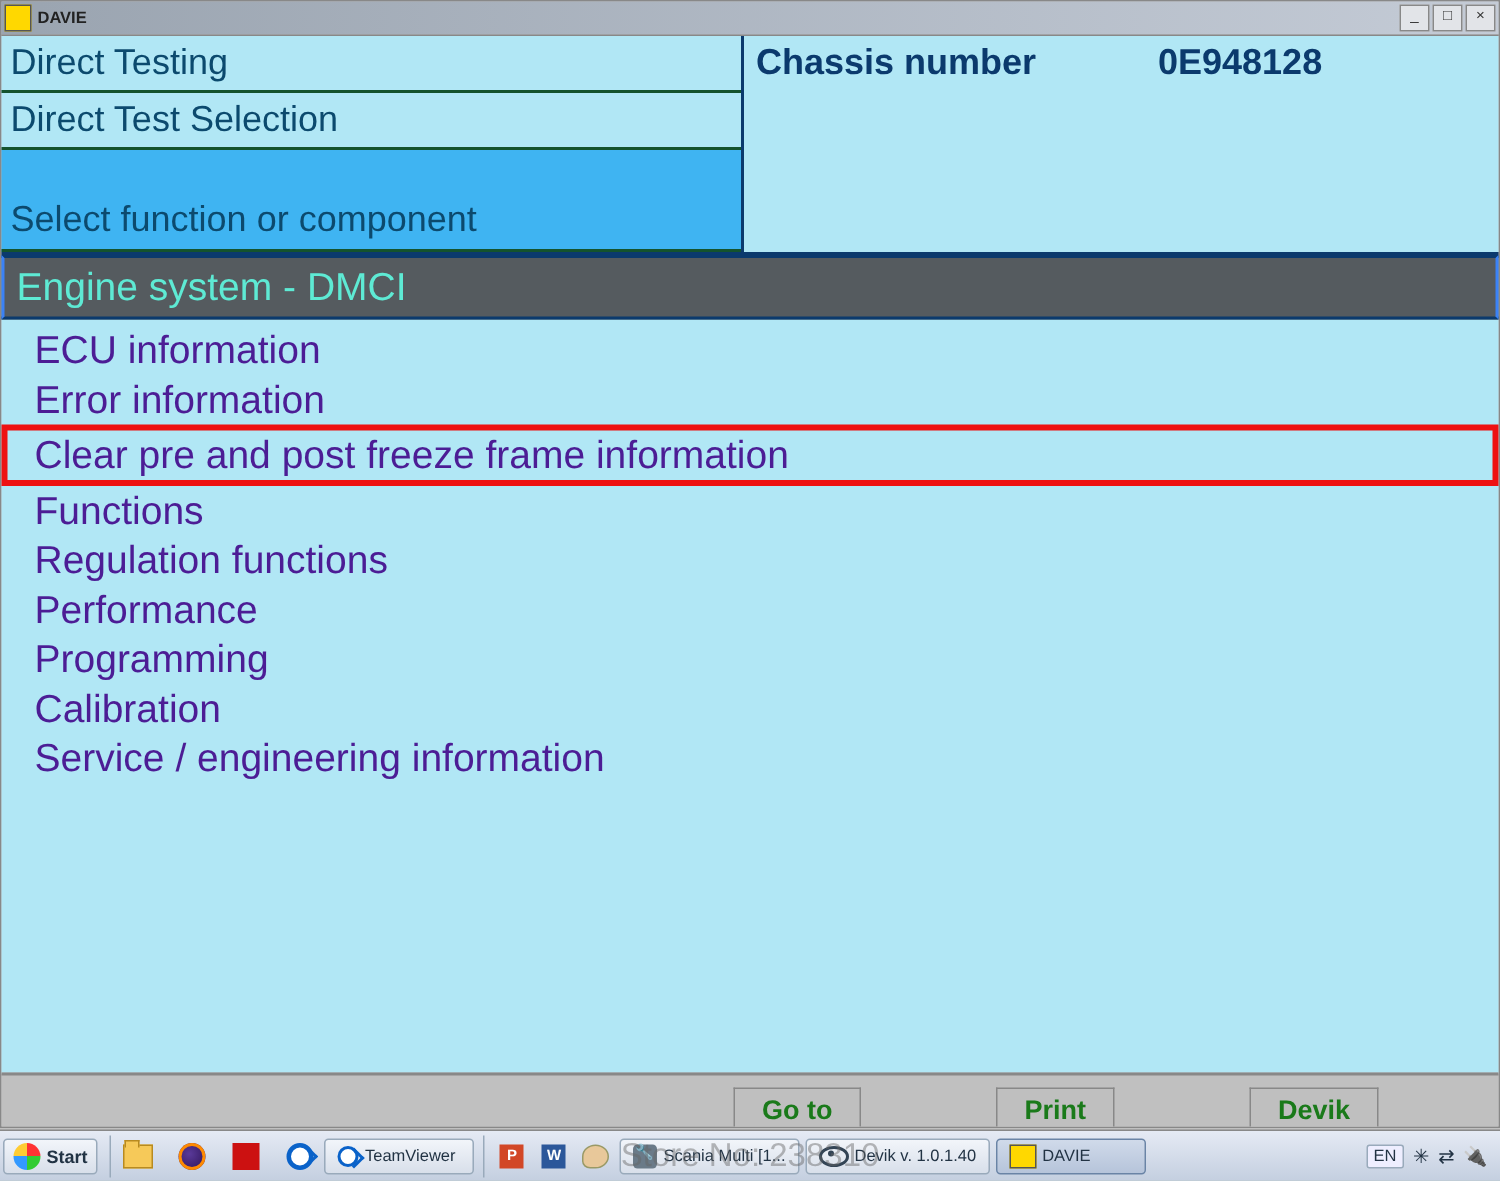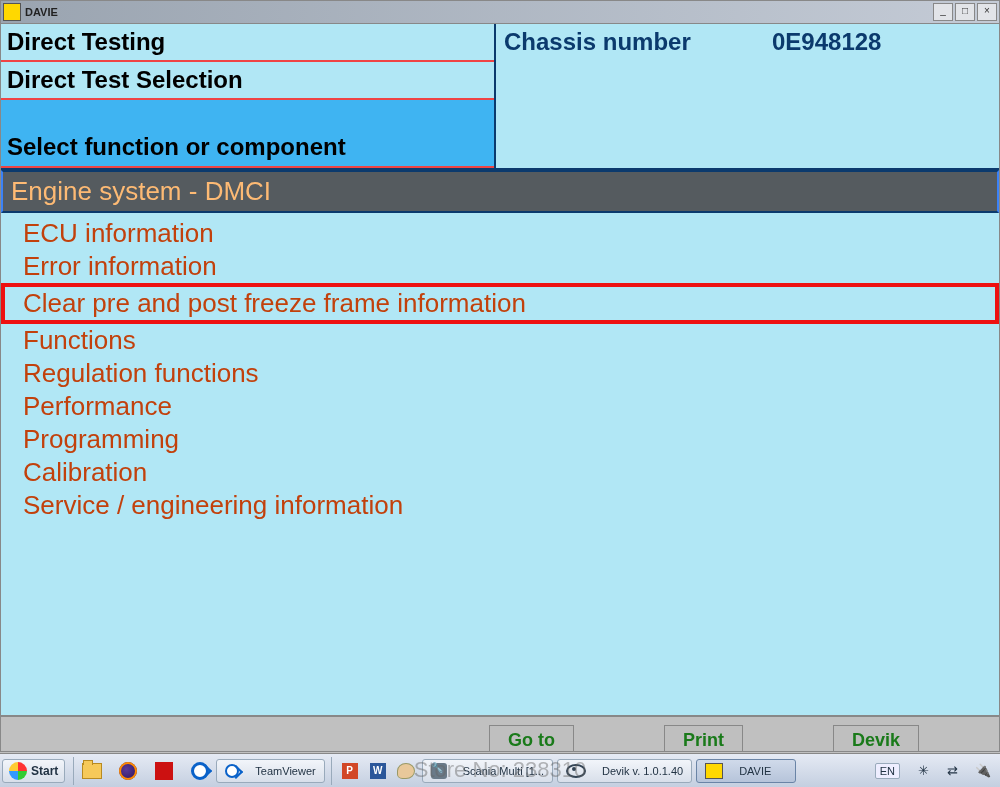--- a/index.html
+++ b/index.html
@@ -4,57 +4,57 @@
 <style>
 html,body{margin:0;padding:0;width:1000px;height:787px;font-family:Tahoma,Arial,sans-serif;overflow:hidden;background:#c0c0c0}
 .window{width:1000px;height:752px;background:#c0c0c0;border:1px solid #888;box-sizing:border-box;position:relative}
 .titlebar{height:22px;background:linear-gradient(to right,#9aa4b0,#c4cbd6);display:flex;align-items:center;padding:0 2px;border-bottom:1px solid #888}
 .titlebar-icon{width:16px;height:16px;background:#ffd800;border:1px solid #555;margin-right:4px}
 .titlebar-title{font-size:11px;font-weight:bold;color:#222;flex:1}
 .titlebar-btns{display:flex;gap:2px}
 .tb-btn{width:18px;height:16px;background:#e2e4e8;border:1px solid #888;font-size:10px;line-height:14px;text-align:center;cursor:pointer;color:#333}
 .header-area{display:flex;height:144px;border-bottom:2px solid #0b3a6d}
 .left-header{flex:0 0 493px;display:flex;flex-direction:column;border-right:2px solid #0b3a6d}
-.left-header .row{padding:4px 6px;font-size:24px;font-weight:bold;color:#000000;background:#b1e7f5;border-bottom:2px solid #ef4444}
+.left-header .row{padding:4px 6px;font-size:24px;font-weight:normal;color:#0c4a6e;background:#b1e7f5;border-bottom:2px solid #14532d}
 .left-header .row.selected{background:#3fb4f2;flex:1;display:flex;align-items:center;padding-top:32px}
 .right-header{flex:1;background:#b1e7f5;padding:4px 8px;font-size:24px;font-weight:bold;color:#0b3a6d}
 .info-row{display:flex}
 .info-label{flex:0 0 268px}
 .info-val{}
 .content-area{background:#b1e7f5;height:546px;border-top:0;box-sizing:border-box}
-.section-header{background:#555b5f;color:#fdba74;font-size:26px;padding:4px 8px;border:2px solid #3b82f6;border-top:2px solid #0b3a6d;border-bottom:2px solid #0b3a6d}
+.section-header{background:#555b5f;color:#5eead4;font-size:26px;padding:4px 8px;border:2px solid #3b82f6;border-top:2px solid #0b3a6d;border-bottom:2px solid #0b3a6d}
 .menu-list{padding:4px 0}
-.menu-item{font-size:26px;color:#c2410c;padding:1px 0 1px 22px;cursor:pointer}
+.menu-item{font-size:26px;color:#4c1d95;padding:1px 0 1px 22px;cursor:pointer}
 .menu-item.highlighted{border:4px solid #e11;padding-left:18px}
 .bottom-btnbar{position:absolute;left:0;right:0;bottom:0;height:34px;background:#c0c0c0;border-top:2px solid #888;display:flex;justify-content:flex-end;gap:90px;padding:0 80px;align-items:flex-start}
 .btm-btn{color:#1a7a1a;font-weight:bold;font-size:18px;background:#bfbfbf;border:1px solid #888;border-bottom:none;padding:4px 18px 0 18px;cursor:pointer;align-self:flex-end}
 .taskbar{position:absolute;left:0;right:0;bottom:0;height:34px;width:1000px;background:linear-gradient(#e5eaf4,#c4cfe0);display:flex;align-items:center;padding:0 2px;box-sizing:border-box;border-top:1px solid #888}
 .start-btn{display:flex;align-items:center;gap:4px;padding:2px 6px;border:1px solid #9ab;border-radius:3px;background:linear-gradient(#f2f5fa,#d8dfea);cursor:pointer;margin-right:4px}
 .win-orb{width:18px;height:18px;border-radius:50%;background:conic-gradient(#f33 0 25%,#3c3 25% 50%,#39f 50% 75%,#fc3 75% 100%)}
 .start-text{font-size:12px;font-weight:bold;color:#234}
 .tb-sep{width:1px;height:28px;background:#9ab;margin:0 4px}
 .tb-icons{display:flex;gap:8px;align-items:center}
 .tb-ico{width:28px;height:26px;display:flex;align-items:center;justify-content:center;border-radius:3px;cursor:pointer}
 .folder-ico{width:18px;height:14px;background:#f6c959;border:1px solid #b88a20;position:relative}
 .folder-ico:before{content:"";position:absolute;top:-4px;left:0;width:8px;height:4px;background:#f6c959;border:1px solid #b88a20;border-bottom:none}
 .ff-ico{width:18px;height:18px;border-radius:50%;background:radial-gradient(circle at 40% 40%,#5a3a9a,#2a1050);box-shadow:0 0 0 2px #ff8a00 inset}
 .red-ico{width:18px;height:18px;background:#c11}
 .tv-ico{width:18px;height:18px;border-radius:50%;background:#fff;border:3px solid #0a62c9;box-sizing:border-box;position:relative}
 .tv-ico:after{content:"";position:absolute;width:8px;height:8px;border:2px solid #0a62c9;border-left:none;border-bottom:none;transform:rotate(45deg);top:1px;right:-4px}
-.tb-task{display:flex;align-items:center;gap:16px;padding:2px 8px;border:1px solid #9ab;border-radius:3px;background:linear-gradient(#f2f5fa,#d8dfea);cursor:pointer;margin:0 2px;font-size:11px;color:#234;min-width:100px;height:24px;box-sizing:border-box}
+.tb-task{display:flex;align-items:center;gap:4px;padding:2px 8px;border:1px solid #9ab;border-radius:3px;background:linear-gradient(#f2f5fa,#d8dfea);cursor:pointer;margin:0 2px;font-size:11px;color:#234;min-width:100px;height:24px;box-sizing:border-box}
 .tb-task.active{background:linear-gradient(#d0daea,#b6c4da);border-color:#6a84a6}
 .pp-ico{width:16px;height:16px;background:#d24726;color:#fff;font-size:10px;font-weight:bold;display:flex;align-items:center;justify-content:center}
 .wd-ico{width:16px;height:16px;background:#2b579a;color:#fff;font-size:10px;font-weight:bold;display:flex;align-items:center;justify-content:center}
 .palette-ico{width:16px;height:14px;border-radius:50% 50% 50% 30%;background:#e8c89a;border:1px solid #996;position:relative}
 .wrench-ico{width:16px;height:16px;background:#6a7a88;border-radius:3px;position:relative}
 .wrench-ico:after{content:"🔧";font-size:10px;position:absolute;top:-1px;left:1px}
 .eye-ico{width:16px;height:10px;border:2px solid #345;border-radius:80% 80% 80% 80%;position:relative}
 .eye-ico:after{content:"";width:4px;height:4px;background:#345;border-radius:50%;position:absolute;top:1px;left:4px}
 .truck-ico{width:16px;height:14px;background:#ffd800;border:1px solid #555}
-.tray{margin-left:auto;display:flex;gap:18px;padding-right:6px;font-size:11px;color:#234}
+.tray{margin-left:auto;display:flex;gap:6px;padding-right:6px;font-size:11px;color:#234}
 .tray-ico{font-size:13px;cursor:pointer}
 .lang-box{border:1px solid #9ab;padding:1px 4px;background:#eef;border-radius:2px}
 .watermark{position:absolute;bottom:4px;left:0;right:0;text-align:center;font-size:22px;color:rgba(100,100,100,.45);pointer-events:none;font-family:Arial}
 </style>
 </head>
 <body>
 
 <div class="window">
   <div class="titlebar">
     <div class="titlebar-icon"></div>

